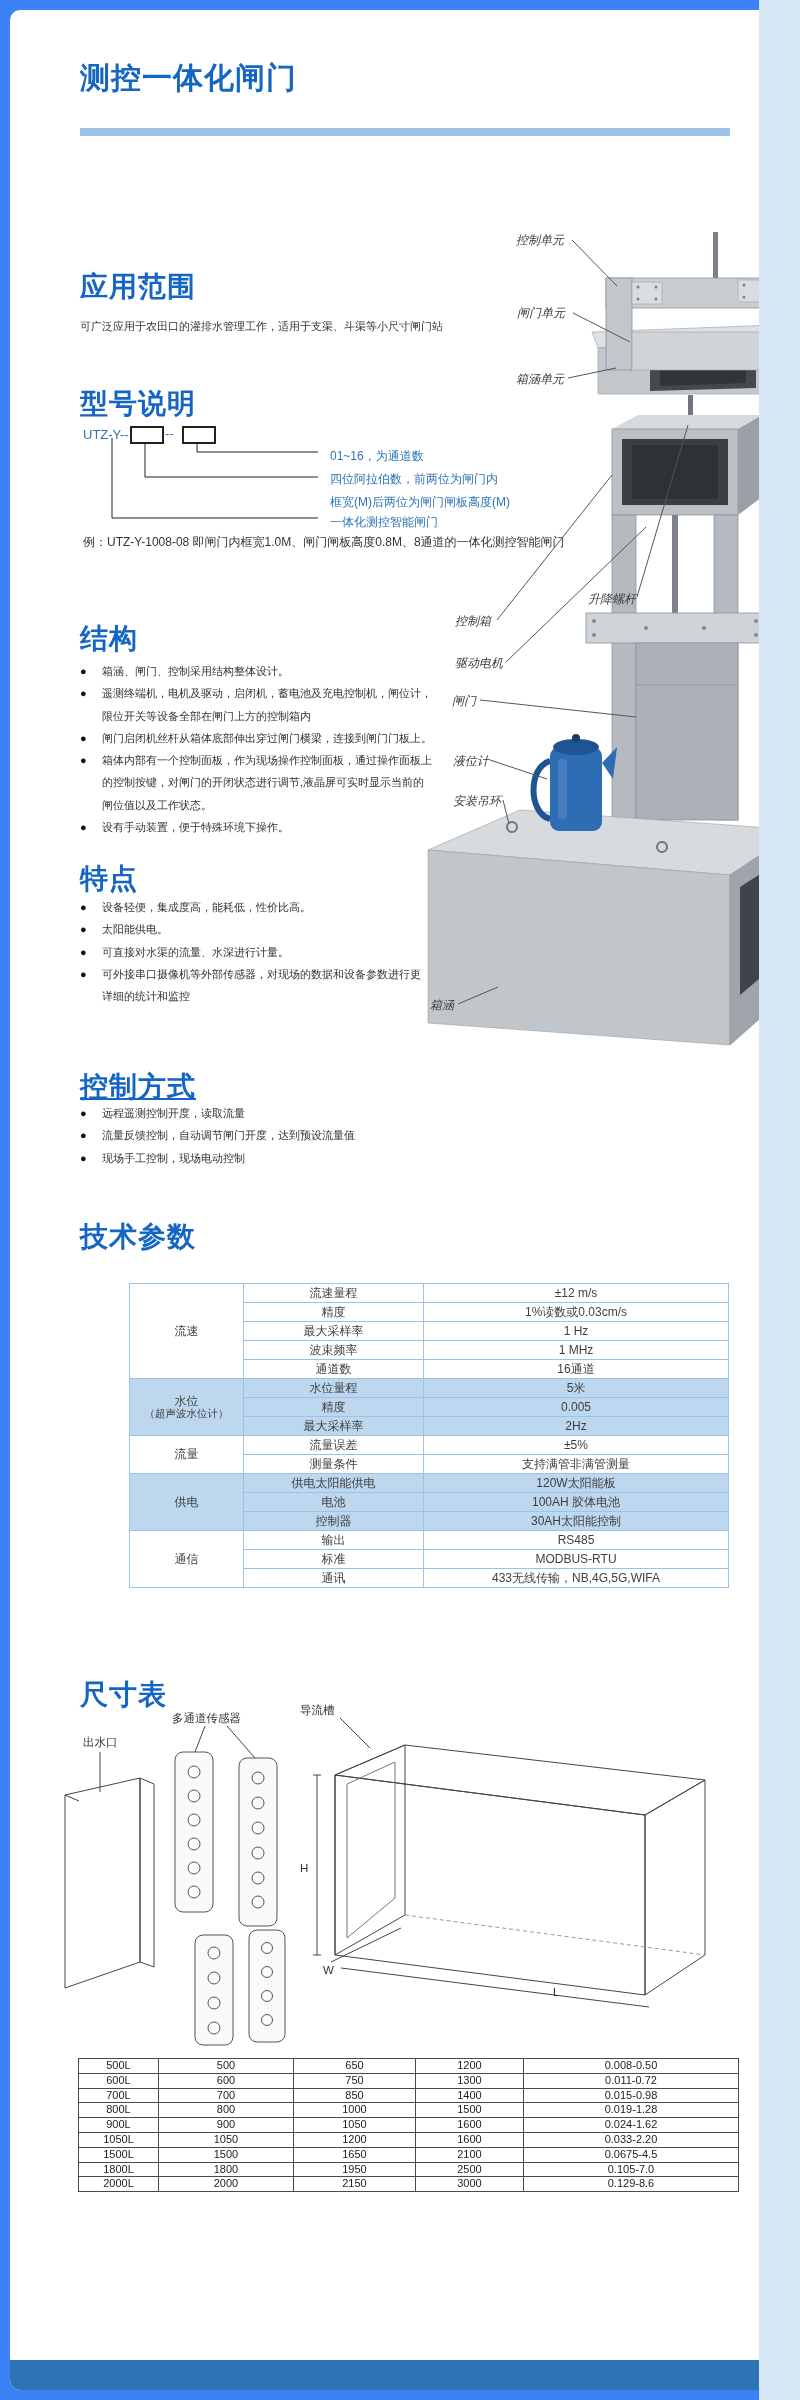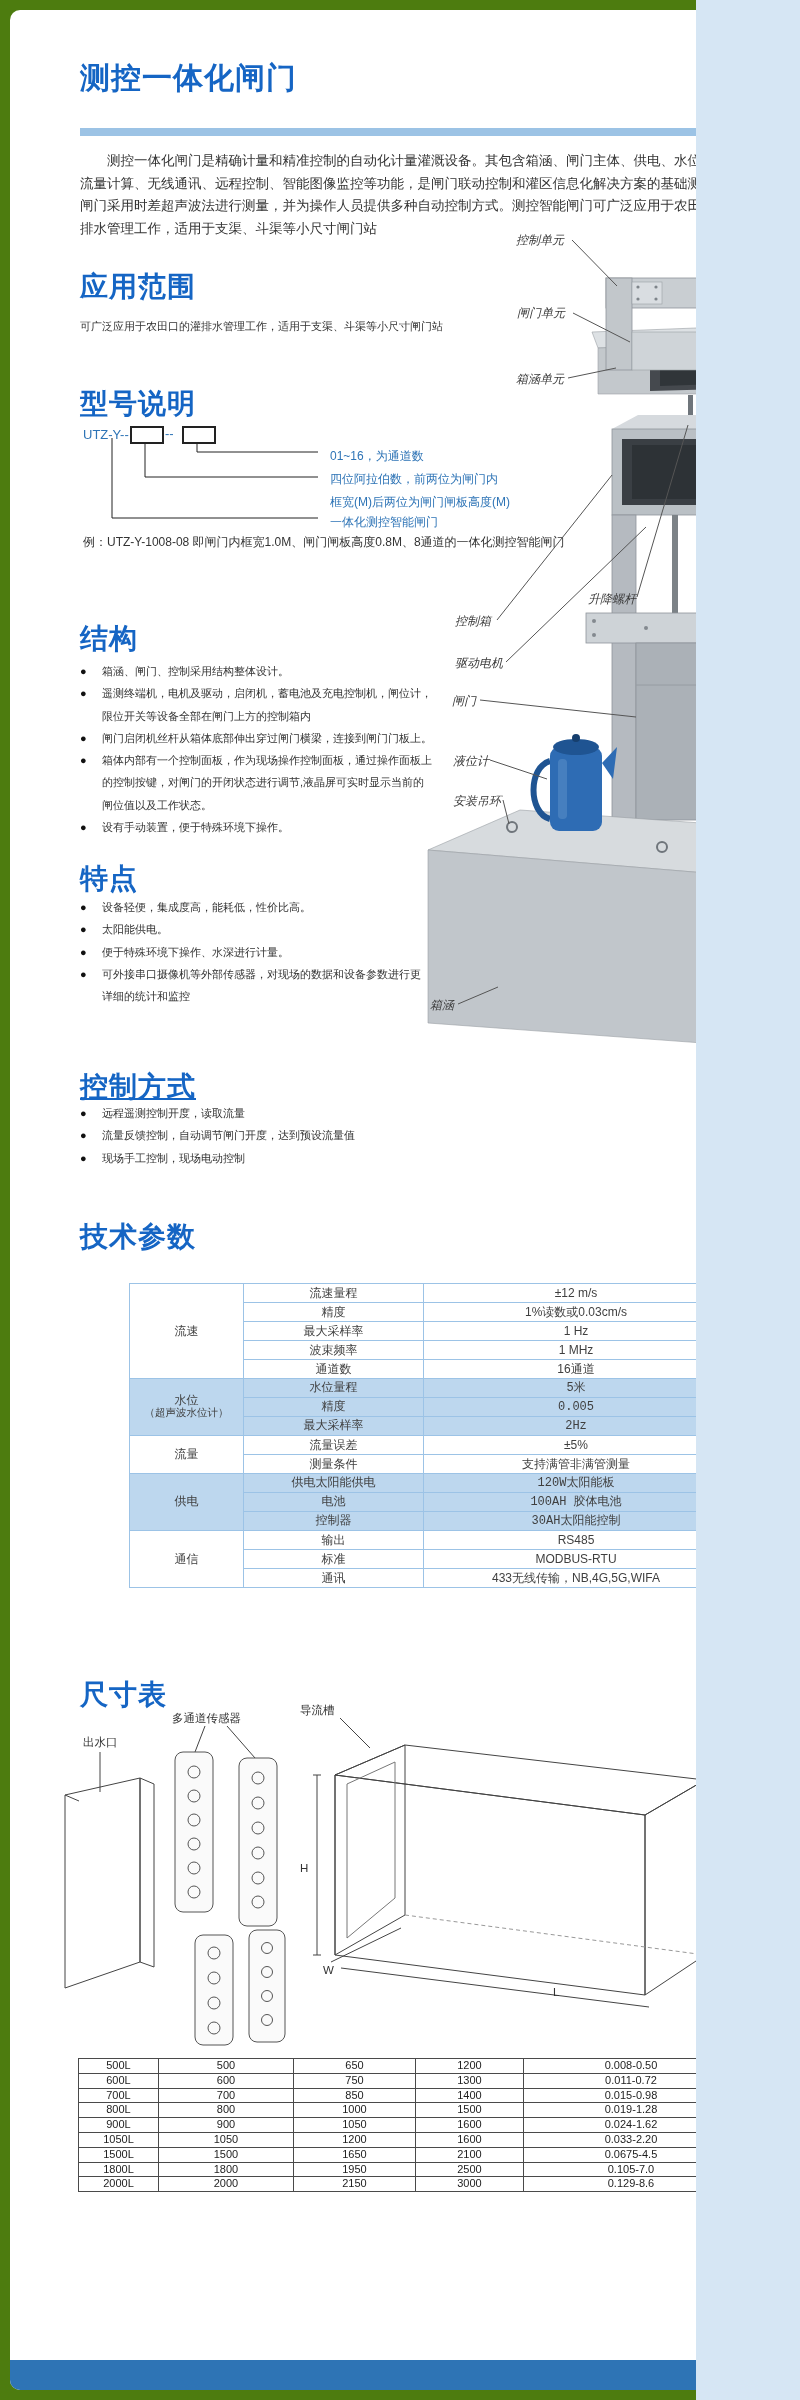--- a/index.html
+++ b/index.html
@@ -1,57 +1,53 @@
 <!DOCTYPE html>
 <html><head>
 <meta charset="utf-8">
 <style>
   html,body{margin:0;padding:0;}
   body{background:#d6e6f4;font-family:"Liberation Sans","DejaVu Sans",sans-serif;}
-  .page{position:relative;width:696px;height:2400px;background:#4d7c0f;overflow:hidden;}
+  .page{position:relative;width:759px;height:2400px;background:#3b82f6;overflow:hidden;}
   .sheet{position:absolute;left:10px;top:10px;width:780px;height:2380px;background:#ffffff;border-radius:10px;}
   .abs{position:absolute;}
   .title{font-size:30px;font-weight:bold;color:#1565c4;letter-spacing:1px;}
   .h2{font-size:28px;font-weight:bold;color:#1565c4;letter-spacing:1px;}
   .bar{background:#9cc3e5;height:8px;}
   .body-text{font-size:13.5px;color:#333;line-height:22.5px;white-space:pre-line;text-indent:2em;text-align:justify;}
   .small-text{font-size:11px;color:#333;line-height:20px;}
   .list .li{display:flex;line-height:22.3px;}
   .blt{width:22px;font-size:11px;color:#111;flex:none;}
   .litxt{font-size:11px;color:#333;white-space:pre-line;width:352px;}
   .mbox{border:2px solid #222;width:30px;height:14px;background:#fff;}
   .mblue{color:#2e74b6;font-size:13px;font-weight:normal;}
   .note{font-size:12px;color:#2e74b6;line-height:23px;white-space:pre-line;}
   .example{font-size:12px;color:#333;}
   table{border-collapse:collapse;table-layout:fixed;}
   .tech{width:599px;font-size:12px;color:#3f3f3f;}
   .tech td{border:1px solid #9cc3e6;text-align:center;height:18px;padding:0;line-height:1.05;background:#fff;}
-  .tech tr.shade td{background:#bdd7ee;font-family:Liberation Mono, monospace;}
+  .tech tr.shade td{background:#bdd7ee;}
   .tech .grp-sub{font-size:10.5px;}
   .dims{width:660px;font-size:11px;color:#1d1d1d;}
   .dims td{border:1px solid #4a4a4a;text-align:center;height:13.8px;padding:0;line-height:13.8px;background:#fff;}
   .flabel{font-family:"Liberation Serif","DejaVu Serif",serif;font-style:italic;font-size:12px;fill:#3a3a3a;}
   .dlabel{font-family:"Liberation Sans","DejaVu Sans",sans-serif;font-size:11.5px;fill:#333;}
   .wire{fill:none;stroke:#444;stroke-width:1;}
   .leader{stroke:#555;stroke-width:1;fill:none;}
   .footer-bar{position:absolute;left:0;top:2350px;width:780px;height:30px;background:#2e74b5;border-radius:0 0 10px 10px;}
 </style>
 </head>
 <body>
 
 <div class="page">
 <div class="sheet">
 
   <div class="abs title" style="left:70px;top:48px;">测控一体化闸门</div>
   <div class="abs bar" style="left:70px;top:118px;width:650px;"></div>
 
-  <div class="abs body-text" style="left:70px;top:140px;width:694px;">测控一体化闸门是精确计量和精准控制的自动化计量灌溉设备。其包含箱涵、闸门主体、供电、水位测量、
-流量计算、无线通讯、远程控制、智能图像监控等功能，是闸门联动控制和灌区信息化解决方案的基础测控智能
-闸门采用时差超声波法进行测量，并为操作人员提供多种自动控制方式。测控智能闸门可广泛应用于农田口的灌
-排水管理工作，适用于支渠、斗渠等小尺寸闸门站</div>
 
   <svg class="abs" style="left:470px;top:218px;" width="320" height="170" viewBox="0 0 320 170">
     <rect x="233" y="4" width="5" height="52" fill="#7b8186"></rect>
     <g>
       <polygon points="112,104 320,96 320,112 118,120" fill="#dde1e4" stroke="#9aa0a5" stroke-width="0.6"></polygon>
       <polygon points="118,120 320,112 320,166 118,166" fill="#c3c8cc" stroke="#9aa0a5" stroke-width="0.6"></polygon>
       <polygon points="170,126 276,120 276,160 170,163" fill="#45494e"></polygon>
       <polygon points="180,131 266,127 266,155 180,158" fill="#303539"></polygon>
     </g>
     <g>
@@ -188,21 +184,21 @@
     <div class="li">
           <span class="blt">●</span>
           <span class="litxt">设备轻便，集成度高，能耗低，性价比高。</span>
         </div>
     <div class="li">
           <span class="blt">●</span>
           <span class="litxt">太阳能供电。</span>
         </div>
     <div class="li">
           <span class="blt">●</span>
-          <span class="litxt">便于特殊环境下操作、水深进行计量。</span>
+          <span class="litxt">可直接对水渠的流量、水深进行计量。</span>
         </div>
     <div class="li">
           <span class="blt">●</span>
           <span class="litxt">可外接串口摄像机等外部传感器，对现场的数据和设备参数进行更
 详细的统计和监控</span>
         </div>
   </div>
 
   <div class="abs h2" style="left:70px;top:1058px;text-decoration:underline;">控制方式</div>
   <div class="abs list" style="left:70px;top:1092px;width:380px;">

